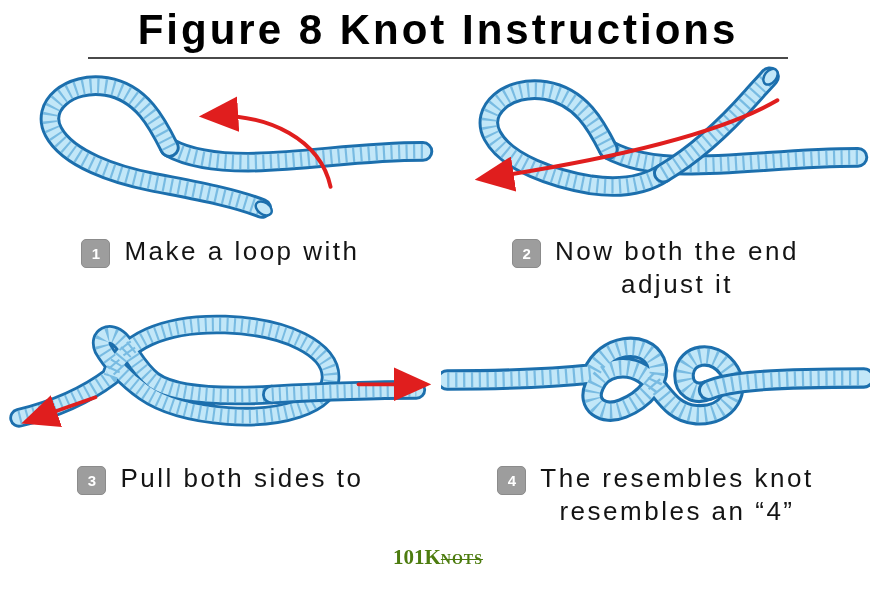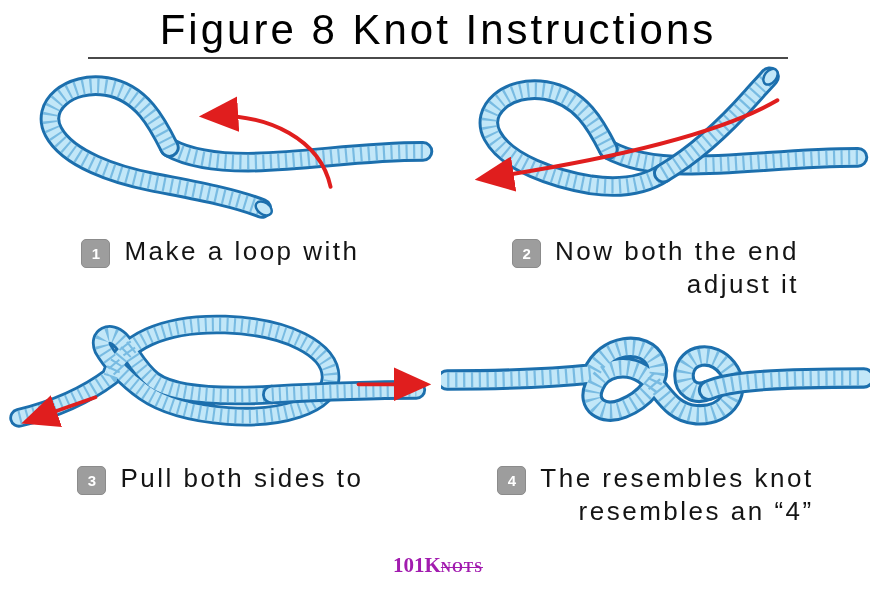--- a/index.html
+++ b/index.html
@@ -2,21 +2,21 @@
 <html><head>
 <meta charset="utf-8">
 <style>
   html,body{margin:0;padding:0;background:#ffffff;}
   body{
     width:876px;height:590px;position:relative;overflow:hidden;
     font-family:"Liberation Sans", sans-serif;color:#111;
   }
   .page-title{
     margin:6px 0 0 0;text-align:center;
-    font-size:42px;font-weight:400;letter-spacing:3px;color:#000;
+    font-size:42px;font-weight:700;letter-spacing:3px;color:#000;
   }
   .title-underline{
     width:700px;margin:3px auto 0 auto;border-top:2px solid #4a4a4a;height:0;
   }
   .steps-grid{
     display:grid;grid-template-columns:1fr 1fr;
     column-gap:6px;row-gap:2px;padding:2px 6px 0 6px;
   }
   .step-panel{display:flex;flex-direction:column;}
   .illustration{width:100%;display:flex;align-items:center;justify-content:center;}
@@ -27,31 +27,31 @@
     display:flex;justify-content:center;align-items:flex-start;
     gap:14px;margin-top:2px;
   }
   .step-badge{
     flex:0 0 auto;width:27px;height:27px;margin-top:4px;
     background:#9d9d9d;border:1px solid #8b8b8b;border-radius:5px;
     color:#fff;font-size:15px;font-weight:bold;
     display:flex;align-items:center;justify-content:center;
   }
   .cap-text{
-    text-align:right;font-size:26px;letter-spacing:2.5px;line-height:1.25;color:#141414;
+    text-align:center;font-size:26px;letter-spacing:2.5px;line-height:1.25;color:#141414;
   }
   
   .rope-outline{fill:none;stroke:#1c6fad;stroke-width:21;stroke-linecap:round;}
   .rope-body{fill:none;stroke:#c2e7f8;stroke-width:15;stroke-linecap:round;}
   .rope-tex{fill:none;stroke:#58a8d8;stroke-width:15;stroke-dasharray:2.2 5.5;opacity:.7;}
   .cut-end{fill:#c2e7f8;stroke:#1c6fad;stroke-width:2.5;}
   .arrow{fill:none;stroke:#e01e1e;stroke-width:4;stroke-linecap:round;}
   .logo{
-    position:absolute;bottom:12px;left:50%;transform:translateX(-50%);
-    color:#a21caf;white-space:nowrap;font-family:"Liberation Serif", serif;
+    position:absolute;bottom:20px;left:50%;transform:translateX(-50%);
+    color:#4d7c0f;white-space:nowrap;font-family:"Liberation Serif", serif;
   }
   .logo .prefix{font-size:21px;font-weight:bold;}
   .logo .suffix{font-size:14px;font-weight:bold;letter-spacing:1px;text-decoration:line-through;}
 </style>
 </head>
 <body>
 
 <svg width="0" height="0" style="position:absolute" aria-hidden="true">
   <defs>
     <marker id="ah" markerWidth="10" markerHeight="9" refX="8.5" refY="4.5" orient="auto">

